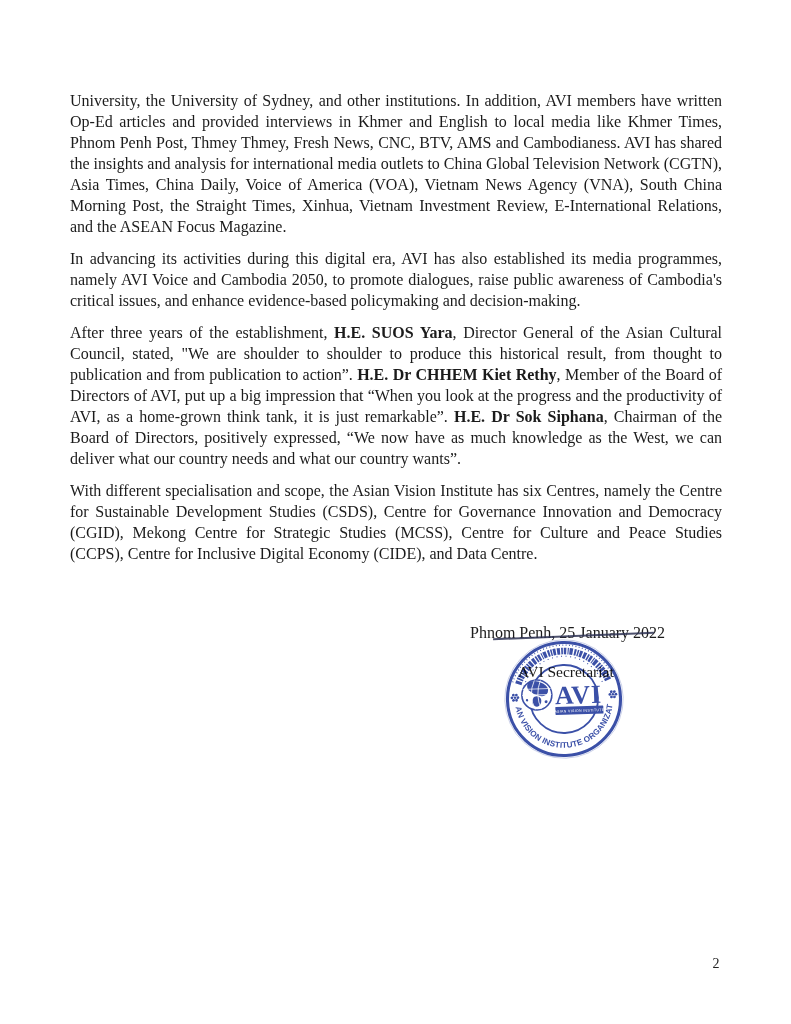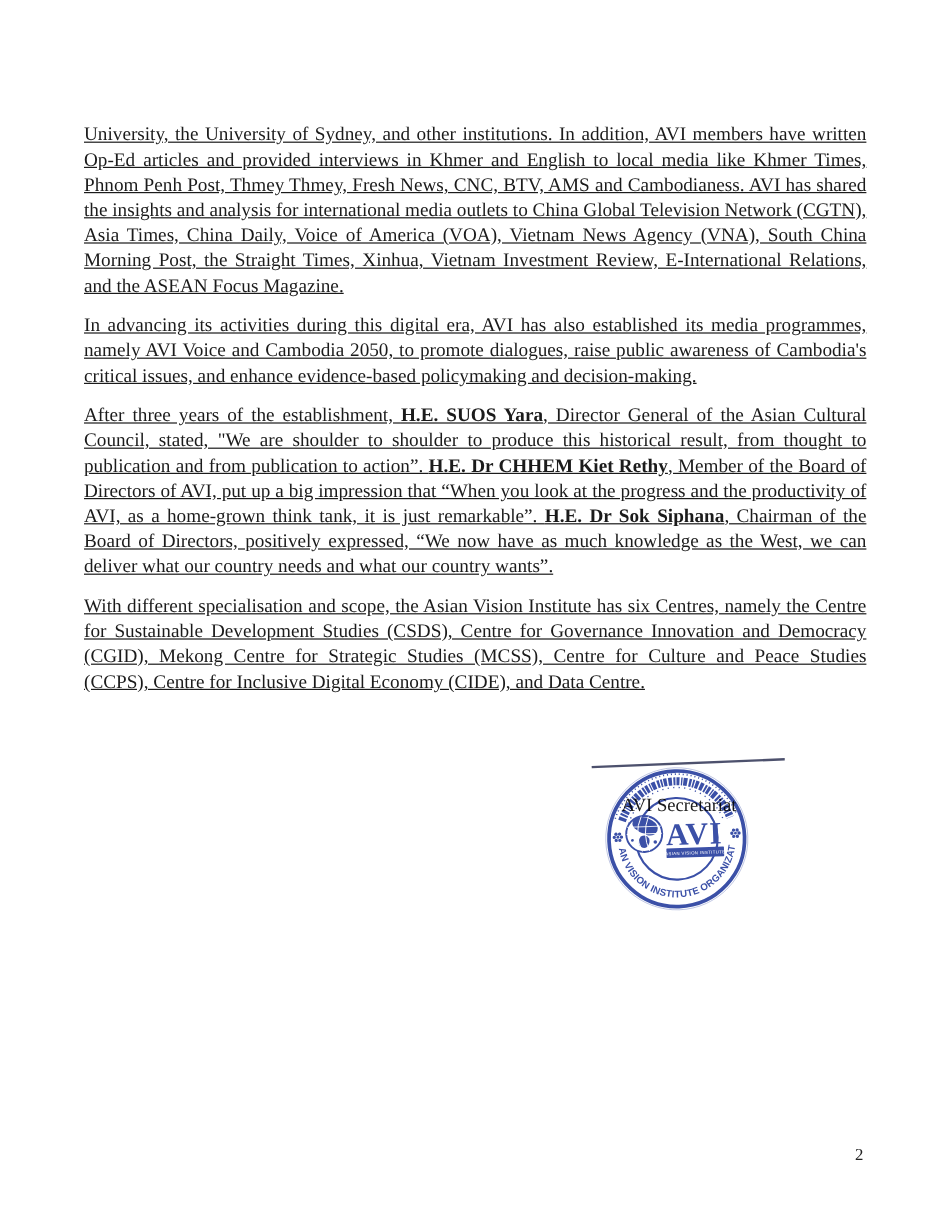--- a/index.html
+++ b/index.html
@@ -16,21 +16,21 @@
   }
   .body-text {
     position: absolute;
     left: 70px;
     top: 90px;
     width: 652px;
     font-size: 16px;
     line-height: 21px;
     text-align: justify;
   }
-  .body-text p { margin: 12px 0 11px 0; text-decoration: underline; }
+  .body-text p { margin: 0 0 11px 0; }
   .body-text b { font-weight: bold; }
   .sig-date {
     position: absolute;
     left: 470px;
     top: 624px;
     font-size: 16px;
     white-space: nowrap;
   }
   .date-strike {
     position: absolute;
@@ -77,20 +77,21 @@
 
 <div class="page">
 
   <main class="body-text">
       <p><span>University, the University of Sydney, and other institutions. In addition, AVI members have written Op-Ed articles and provided interviews in Khmer and English to local media like Khmer Times, Phnom Penh Post, Thmey Thmey, Fresh News, CNC, BTV, AMS and Cambodianess. AVI has shared the insights and analysis for international media outlets to China Global Television Network (CGTN), Asia Times, China Daily, Voice of America (VOA), Vietnam News Agency (VNA), South China Morning Post, the Straight Times, Xinhua, Vietnam Investment Review, E-International Relations, and the ASEAN Focus Magazine.</span></p>
       <p><span>In advancing its activities during this digital era, AVI has also established its media programmes, namely AVI Voice and Cambodia 2050, to promote dialogues, raise public awareness of Cambodia's critical issues, and enhance evidence-based policymaking and decision-making.</span></p>
       <p><span>After three years of the establishment, </span><b>H.E. SUOS Yara</b><span>, Director General of the Asian Cultural Council, stated, "We are shoulder to shoulder to produce this historical result, from thought to publication and from publication to action”. </span><b>H.E. Dr CHHEM Kiet Rethy</b><span>, Member of the Board of Directors of AVI, put up a big impression that “When you look at the progress and the productivity of AVI, as a home-grown think tank, it is just remarkable”. </span><b>H.E. Dr Sok Siphana</b><span>, Chairman of the Board of Directors, positively expressed, “We now have as much knowledge as the West, we can deliver what our country needs and what our country wants”.</span></p>
       <p><span>With different specialisation and scope, the Asian Vision Institute has six Centres, namely the Centre for Sustainable Development Studies (CSDS), Centre for Governance Innovation and Democracy (CGID), Mekong Centre for Strategic Studies (MCSS), Centre for Culture and Peace Studies (CCPS), Centre for Inclusive Digital Economy (CIDE), and Data Centre.</span></p>
     </main>
 
+  <div class="sig-date">Phnom Penh, 25 January 2022</div>
 
   <div class="date-strike"></div>
 
   <div class="sig-signer">AVI Secretariat</div>
 
   <svg class="stamp" viewBox="0 0 132 132" xmlns="http://www.w3.org/2000/svg" aria-label="ASIAN VISION INSTITUTE ORGANIZATION">
 
     <defs>
       <path id="stampBottomArc" d="M 17.5,72.8 A 49,49 0 0 0 114.5,72.8"></path>
     </defs>

